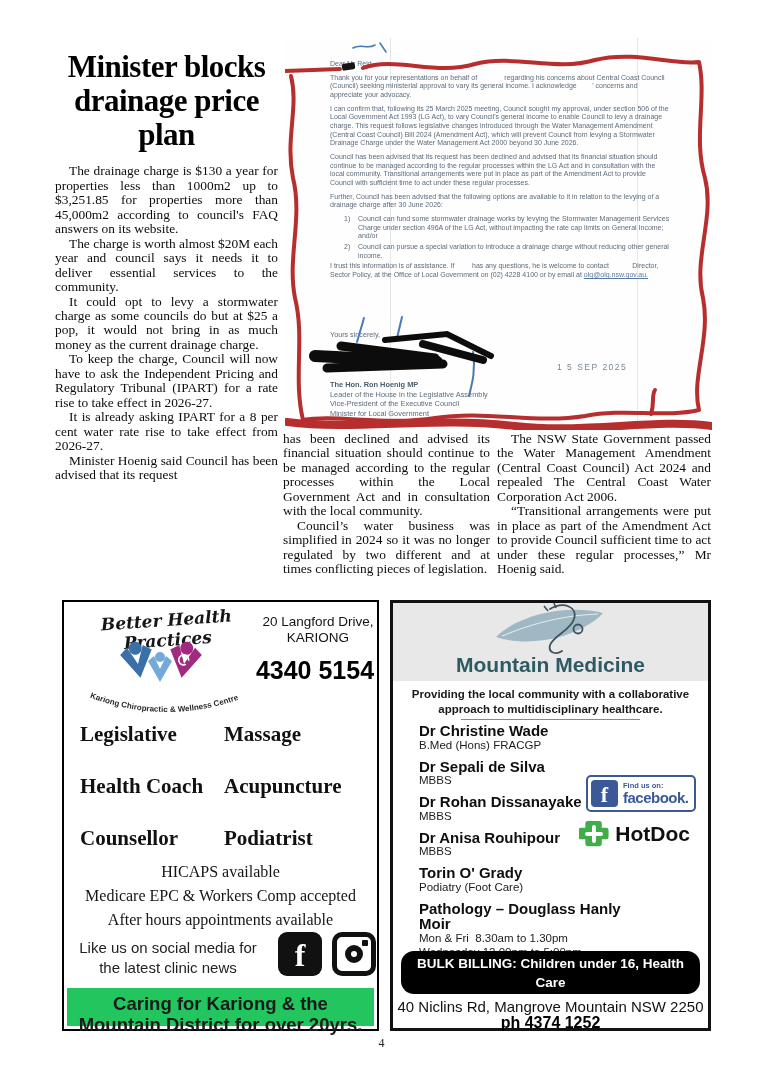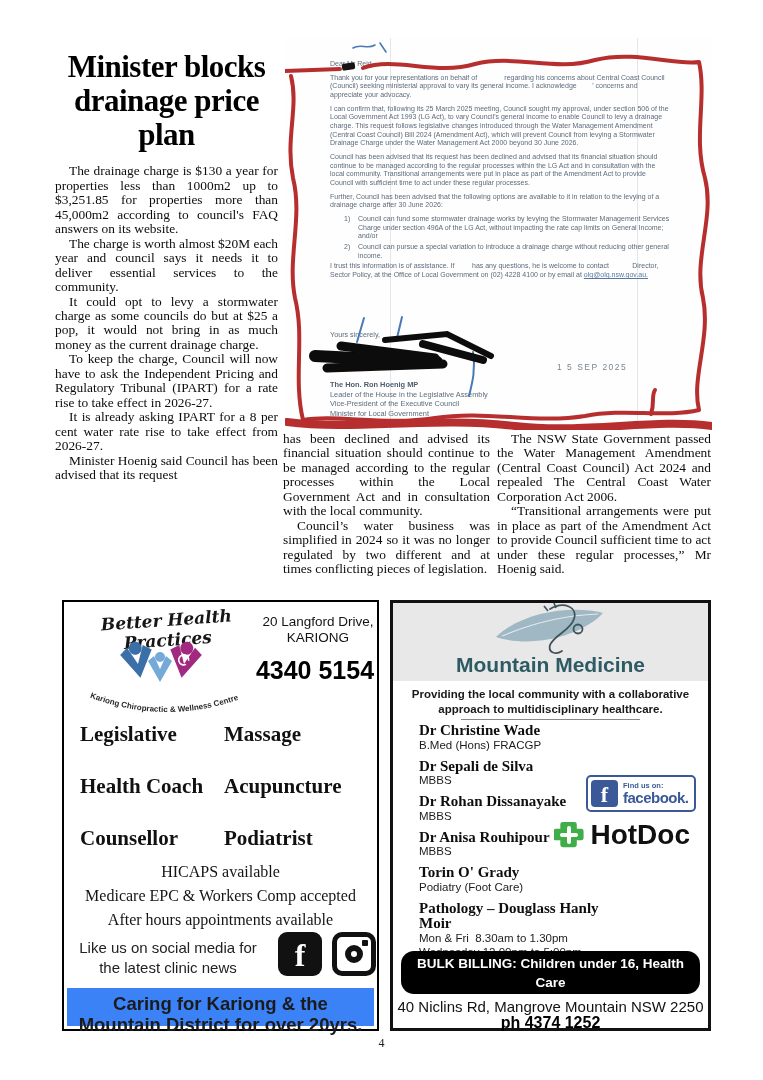--- a/index.html
+++ b/index.html
@@ -80,53 +80,53 @@
     text-align:center; line-height:46px;
   }
   .bhp-fb { left:214px; }
   .icon-ig {
     position:absolute; left:268px; top:330px; width:44px; height:44px;
     border:5px solid #111; border-radius:10px; background:#fff;
   }
   .icon-ig .lens { position:absolute; left:8px; top:8px; width:18px; height:18px; border:6px solid #111; border-radius:50%; }
   .icon-ig .dot  { position:absolute; right:3px; top:3px; width:6px; height:6px; background:#111; border-radius:1px; }
   .bhp-banner {
-    position:absolute; left:3px; right:3px; top:386px; bottom:3px; background:#3b82f6;
+    position:absolute; left:3px; right:3px; top:386px; bottom:3px; background:#22c55e;
     text-align:center; font-family:"Liberation Sans", sans-serif; font-weight:bold;
     font-size:18.5px; line-height:1.15; padding-top:5px; color:#1b1b1b;
   }
 
   
   .mm-band { position:absolute; left:0; top:0; width:100%; height:78px; background:#e8e8e8; }
   .mm-leaf { position:absolute; left:95px; top:0; }
   .mm-title {
     position:absolute; left:0; top:50px; width:100%; text-align:center;
     font-family:"Liberation Sans", sans-serif; font-weight:bold; font-size:21px; color:#2e5a63;
   }
   .mm-tagline {
     position:absolute; left:0; top:84px; width:100%; text-align:center;
     font-family:"Liberation Sans", sans-serif; font-weight:bold; font-size:11.5px; line-height:1.3; color:#191919;
   }
   .mm-rule { position:absolute; left:68px; right:68px; top:116px; border-top:1px solid #888; }
   .mm-providers { position:absolute; left:26px; top:120px; width:210px; font-family:"Liberation Sans", sans-serif; }
-  .mm-providers .pname { font-weight:bold; font-size:15px; line-height:1.05; color:#0e0e0e;font-family:Liberation Serif, serif; }
+  .mm-providers .pname { font-weight:bold; font-size:15px; line-height:1.05; color:#0e0e0e; }
   .mm-providers .pcred { font-size:11.5px; line-height:1.2; margin-bottom:6px; color:#1c1c1c; }
   .mm-fb-badge {
     position:absolute; right:12px; top:172px; width:110px; height:37px;
     border:2px solid #3b5998; border-radius:5px; background:#fff; display:flex; align-items:center; padding:3px;
   }
   .mm-fb-badge .fsq {
     width:27px; height:27px; background:#3b5998; border-radius:4px; color:#fff;
     font-family:"Liberation Serif", serif; font-weight:bold; font-size:22px; text-align:center; line-height:29px; flex:none;
   }
   .mm-fb-badge .ftxt { margin-left:5px; font-family:"Liberation Sans", sans-serif; color:#3b5998; }
   .mm-fb-badge .ftxt .small { display:block; font-size:7.5px; font-weight:bold; }
   .mm-fb-badge .ftxt .brand { display:block; font-size:15px; font-weight:bold; letter-spacing:-0.5px; margin-top:-1px; }
   .mm-hotdoc { position:absolute; right:18px; top:216px; display:flex; align-items:center; }
-  .mm-hotdoc .hd-label { font-family:"Liberation Sans", sans-serif; font-weight:bold; font-size:28px; color:#101010; margin-left:6px; }
+  .mm-hotdoc .hd-label { font-family:"Liberation Sans", sans-serif; font-weight:bold; font-size:21px; color:#101010; margin-left:6px; }
   .mm-bulk {
     position:absolute; left:8px; right:8px; top:348px; height:43px; background:#000; border-radius:13px;
     color:#fff; text-align:center; font-family:"Liberation Sans", sans-serif; font-weight:bold;
     font-size:13.5px; line-height:1.4; padding-top:4px;
   }
   .mm-address { position:absolute; left:0; top:395px; width:100%; text-align:center;
     font-family:"Liberation Sans", sans-serif; font-size:15px; color:#111; }
   .mm-phone { position:absolute; left:0; top:411px; width:100%; text-align:center;
     font-family:"Liberation Sans", sans-serif; font-weight:bold; font-size:16px; color:#000; }
 

